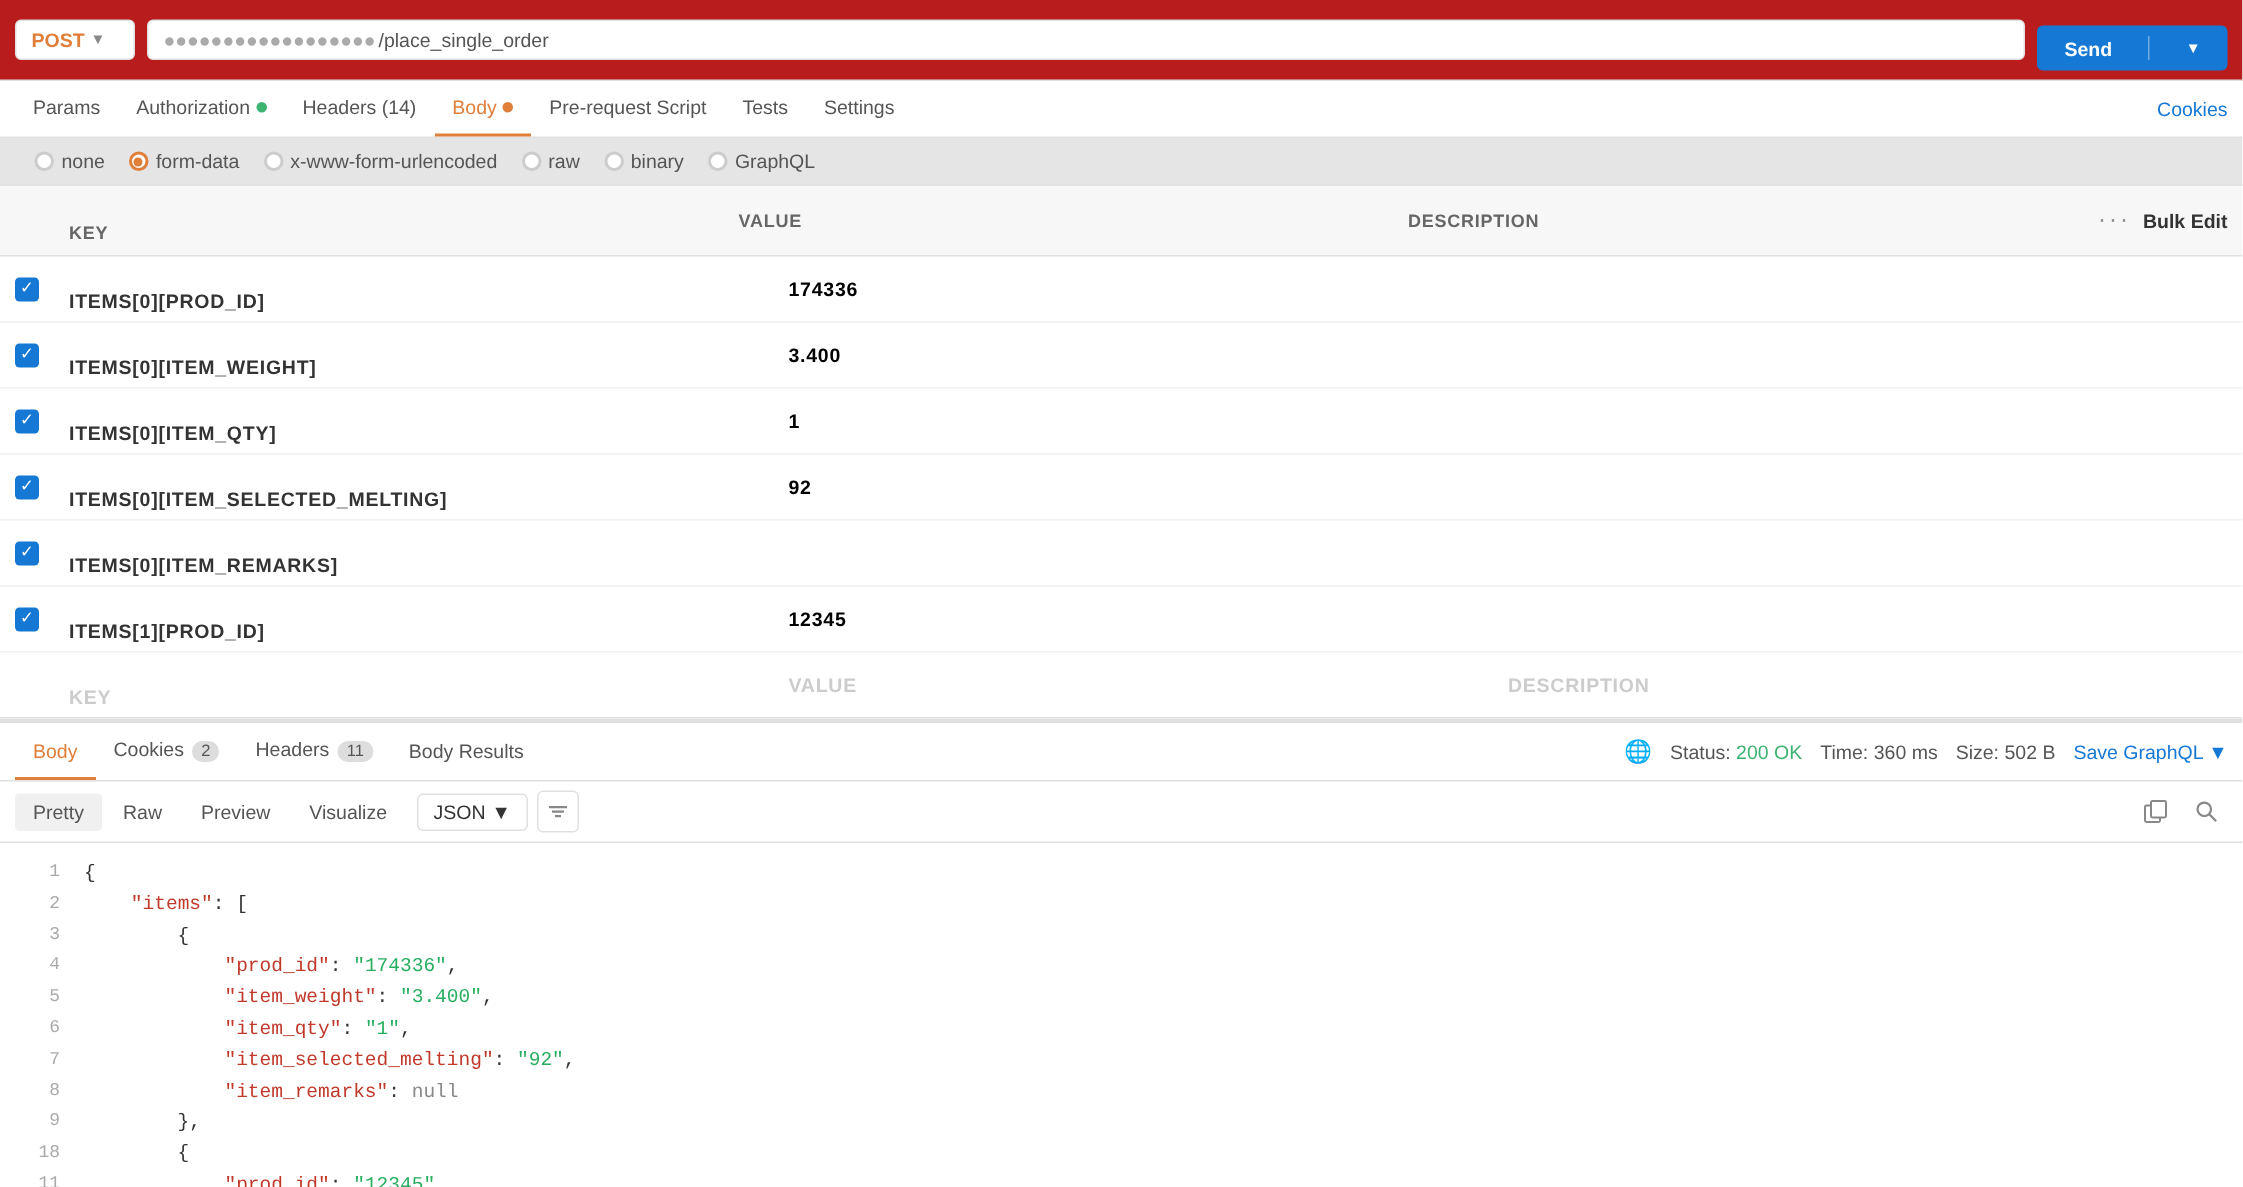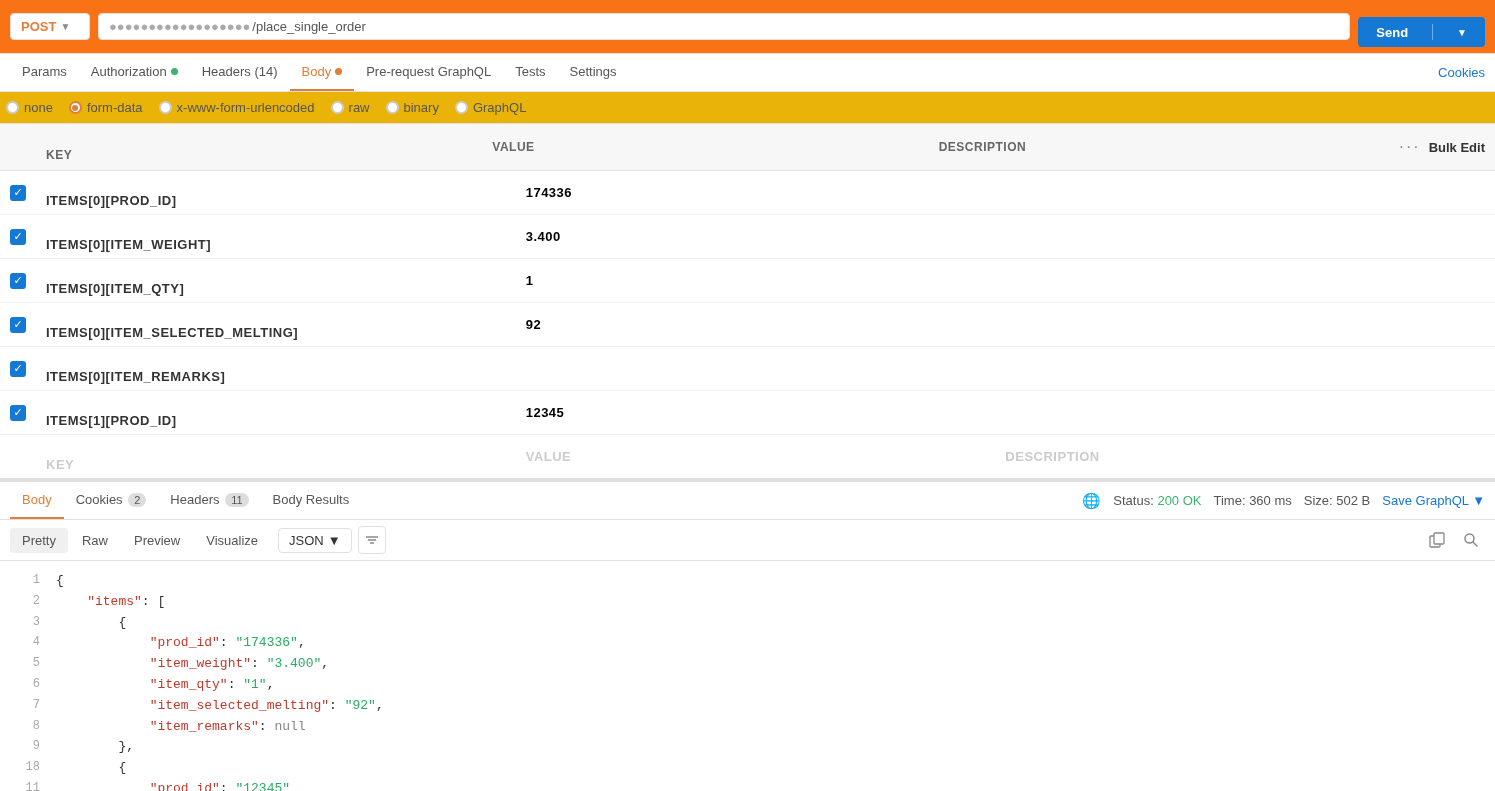--- a/index.html
+++ b/index.html
@@ -4,21 +4,21 @@
   <style>
     * { box-sizing: border-box; margin: 0; padding: 0; }
     body { font-family: -apple-system, BlinkMacSystemFont, 'Segoe UI', sans-serif; font-size: 13px; background: #fff; color: #333; }
 
     
     .top-bar {
       display: flex;
       align-items: center;
       padding: 6px 10px;
       border-bottom: 1px solid #e0e0e0;
-      background: #f97316;
+      background: #b91c1c;
       gap: 8px;
     }
     .method-select {
       display: flex;
       align-items: center;
       gap: 4px;
       padding: 5px 10px;
       border: 1px solid #e0e0e0;
       border-radius: 4px;
       background: #fff;
@@ -95,23 +95,23 @@
       color: #1478d4;
       cursor: pointer;
       font-size: 13px;
     }
 
     
     .radio-row {
       display: flex;
       align-items: center;
       gap: 16px;
-      padding: 8px 6px;
+      padding: 8px 23px;
       border-bottom: 1px solid #e0e0e0;
-      background: #eab308;
+      background: #e5e5e5;
     }
     .radio-item {
       display: flex;
       align-items: center;
       gap: 5px;
       cursor: pointer;
       font-size: 13px;
       color: #555;
     }
     .radio-circle {
@@ -360,21 +360,21 @@
     <span class="dot dot-green"></span>
   </div>
   <div class="tab">
     <span>Headers (14)</span>
   </div>
   <div class="tab active">
     <span>Body</span>
     <span class="dot dot-orange"></span>
   </div>
   <div class="tab">
-    <span>Pre-request GraphQL</span>
+    <span>Pre-request Script</span>
   </div>
   <div class="tab">
     <span>Tests</span>
   </div>
   <div class="tab">
     <span>Settings</span>
   </div>
   <span class="cookies-link">Cookies</span>
 </div>
 

